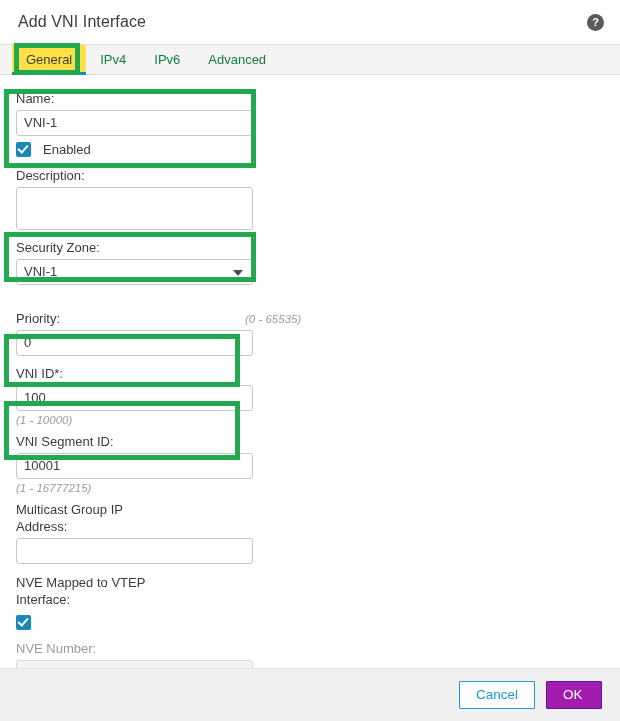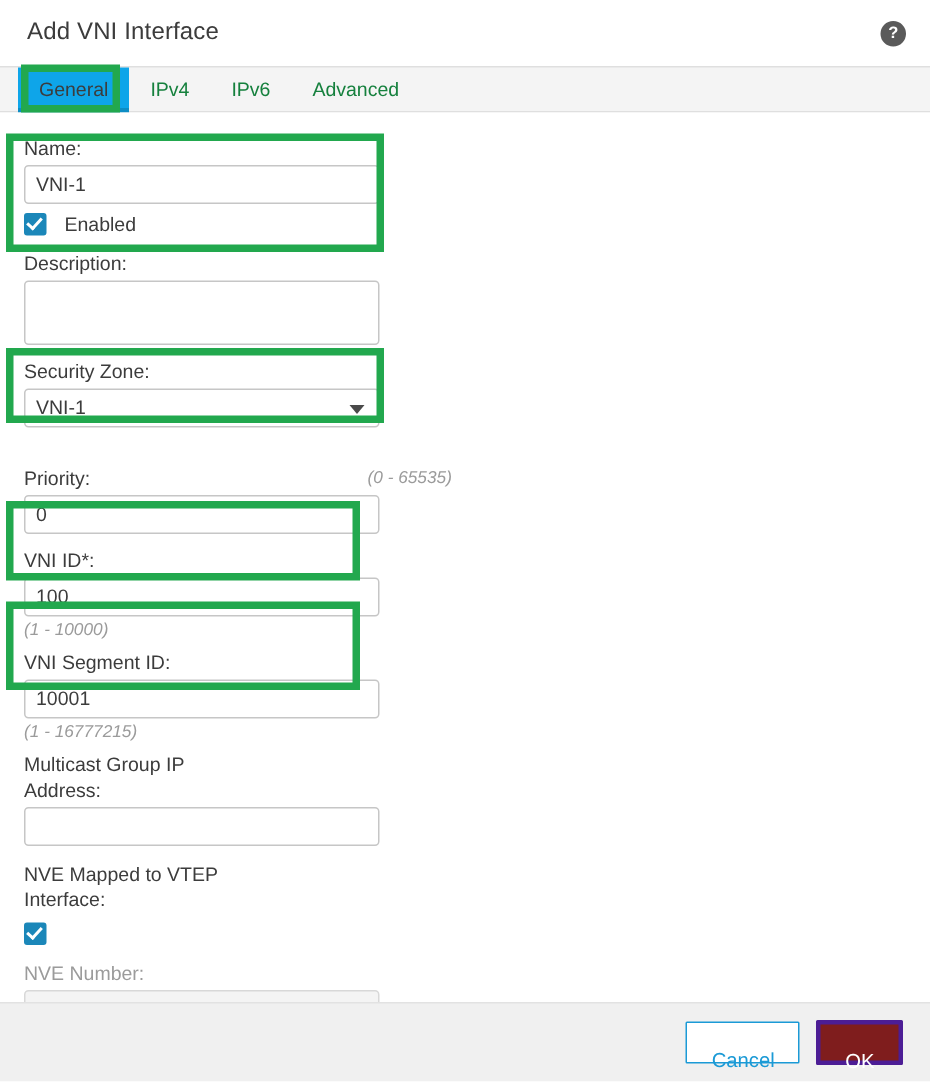--- a/index.html
+++ b/index.html
@@ -75,21 +75,21 @@
     display: flex;
     align-items: center;
     padding: 0 14px;
     font-size: 13px;
     color: #15803d;
     cursor: pointer;
     position: relative;
     white-space: nowrap;
   }
   .tab.active {
-    background: #0ea5e9;
+    background: #fde047;
     color: #3c3c3c;
   }
   .tab.active::after {
     content: "";
     position: absolute;
     left: 0; right: 0; bottom: -1px;
     height: 3px;
     background: #0d8dc4;
   }
 
@@ -228,37 +228,37 @@
     border-top: 1px solid #e2e2e2;
     display: flex;
     align-items: center;
     justify-content: flex-end;
     padding-right: 18px;
     box-sizing: border-box;
   }
   .btn {
     height: 28px;
     min-width: 74px;
-    padding: 12px 16px;
+    padding: 0 16px;
     font-family: "Liberation Sans", sans-serif;
     font-size: 13.5px;
     border-radius: 1px;
     cursor: pointer;
     line-height: 26px;
     box-sizing: border-box;
   }
   .btn-secondary {
     background: #ffffff;
     border: 1px solid #1b9ad6;
     color: #1b9ad6;
     margin-right: 11px;
   }
   .btn-primary {
-    background: #7f1d1d;
-    border: 3px solid #4c1d95;
+    background: #a21caf;
+    border: 1px solid #4c1d95;
     color: #ffffff;
     min-width: 56px;
   }
 
   
   .annotation {
     position: absolute;
     border: 5px solid #22a84e;
     box-sizing: border-box;
     pointer-events: none;

